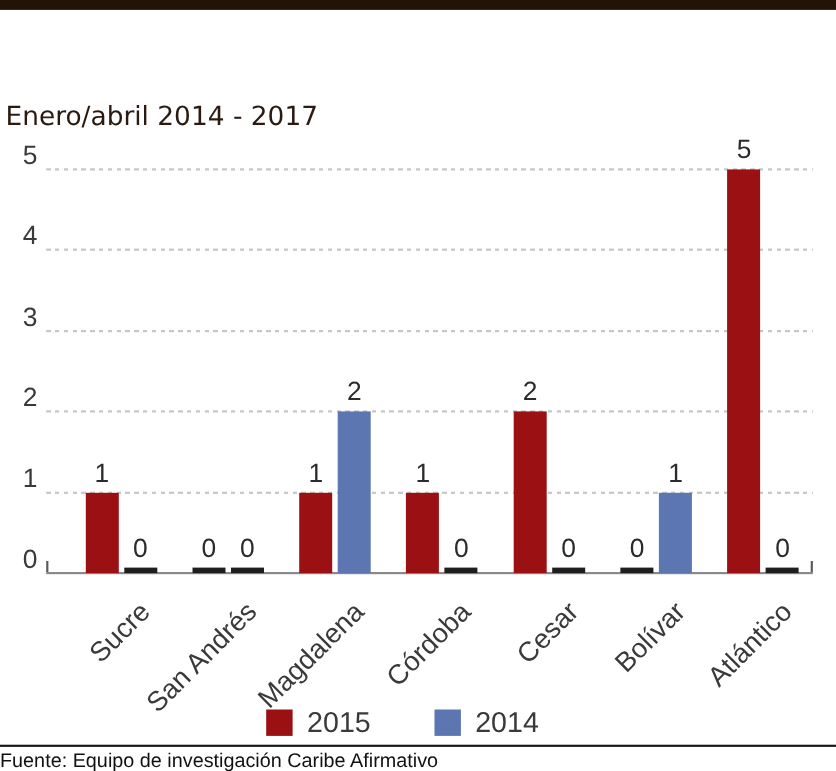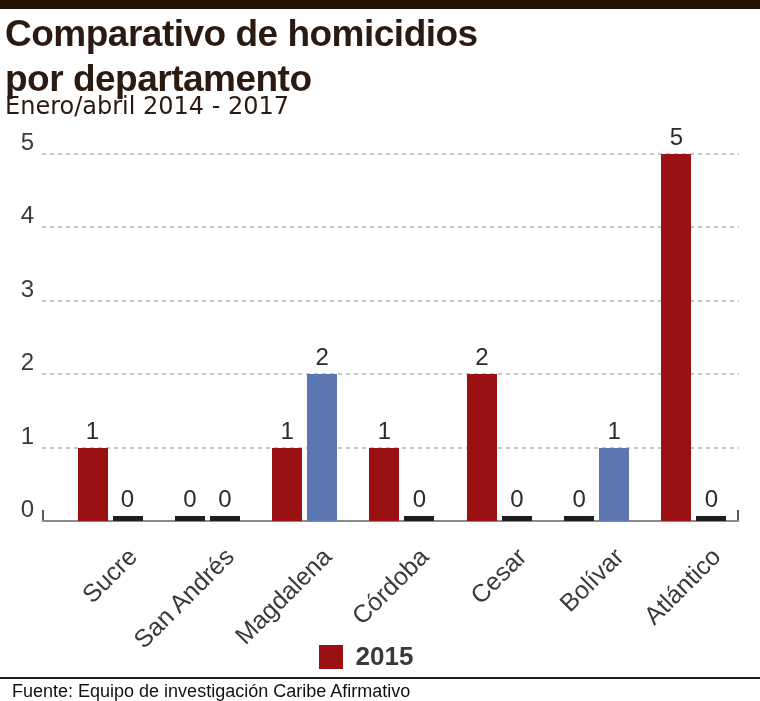--- a/index.html
+++ b/index.html
@@ -72,44 +72,43 @@
   }
   #legend {
     position: absolute;
     left: 0; top: 641px;
     width: 760px;
     display: flex;
     justify-content: center;
     gap: 58px;
     transform: translateX(-14px);
   }
-  .legend-item { display: flex; align-items: center; gap: 13px; font-weight: bold; }
+  .legend-item { display: flex; align-items: center; gap: 13px; }
   .legend-swatch { width: 24px; height: 24px; }
   .legend-label { font-size: 26px; color: #3a3a3a; }
   .footer {
     position: absolute;
     left: 0; top: 677px;
     width: 760px;
     border-top: 2px solid #1a1a1a;
     box-sizing: border-box;
   }
   .footer-inner {
     display: flex;
     justify-content: space-between;
-    padding: 2px 4px 0 12px;
+    padding: 2px 4px 0 0;
     font-size: 18px;
     color: #111111;
   }
 </style>
 </head>
 <body>
 
 <div id="page">
   <div class="topbar"></div>
-  <h1 class="title"><span>Comparativo de homicidios</span><br><span>por departamento</span></h1>
   <div class="subtitle">Enero/abril 2014 - 2017</div>
 
   <div id="chart">
       <div class="ylabel" style="left: 0px; top: 496px;">0</div>
       <div class="gridline" style="left: 42px; top: 446.6px; width: 697px;"></div>
       <div class="ylabel" style="left: 0px; top: 422.6px;">1</div>
       <div class="gridline" style="left: 42px; top: 373.2px; width: 697px;"></div>
       <div class="ylabel" style="left: 0px; top: 349.2px;">2</div>
       <div class="gridline" style="left: 42px; top: 299.8px; width: 697px;"></div>
       <div class="ylabel" style="left: 0px; top: 275.8px;">3</div>
@@ -155,20 +154,24 @@
       <div class="zerodash" style="left: 696.48px; top: 516px; width: 30px;"></div>
       <div class="vallabel" style="left: 689.48px; top: 486px;">0</div>
       <div class="xlabel" style="right: 54.02px; top: 542px;">Atlántico</div>
     </div>
 
   <div id="legend">
       <div class="legend-item">
         <div class="legend-swatch" style="background: rgb(155, 16, 19);"></div>
         <span class="legend-label">2015</span>
       </div>
+      <div class="legend-item">
+        <div class="legend-swatch" style="background: rgb(91, 118, 176);"></div>
+        <span class="legend-label">2014</span>
+      </div>
     </div>
 
   <div class="footer">
     <div class="footer-inner">
       <span>Fuente: Equipo de investigación Caribe Afirmativo</span>
     </div>
   </div>
 </div>
 
 </body></html>

